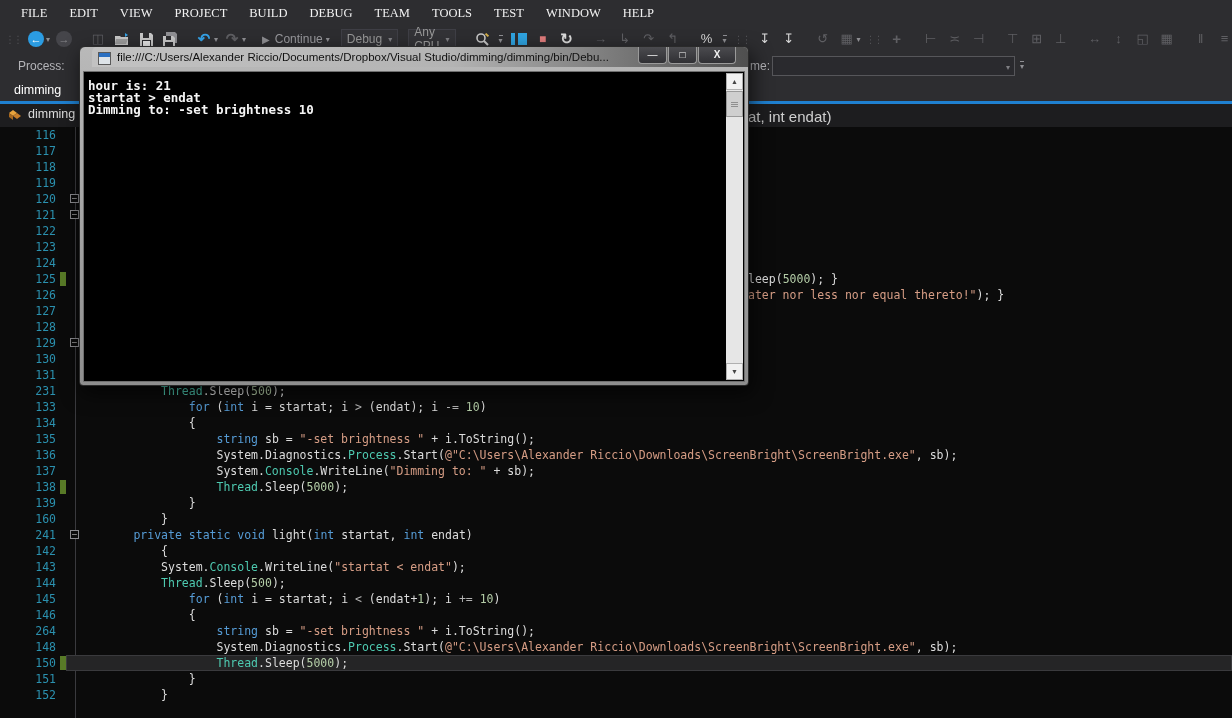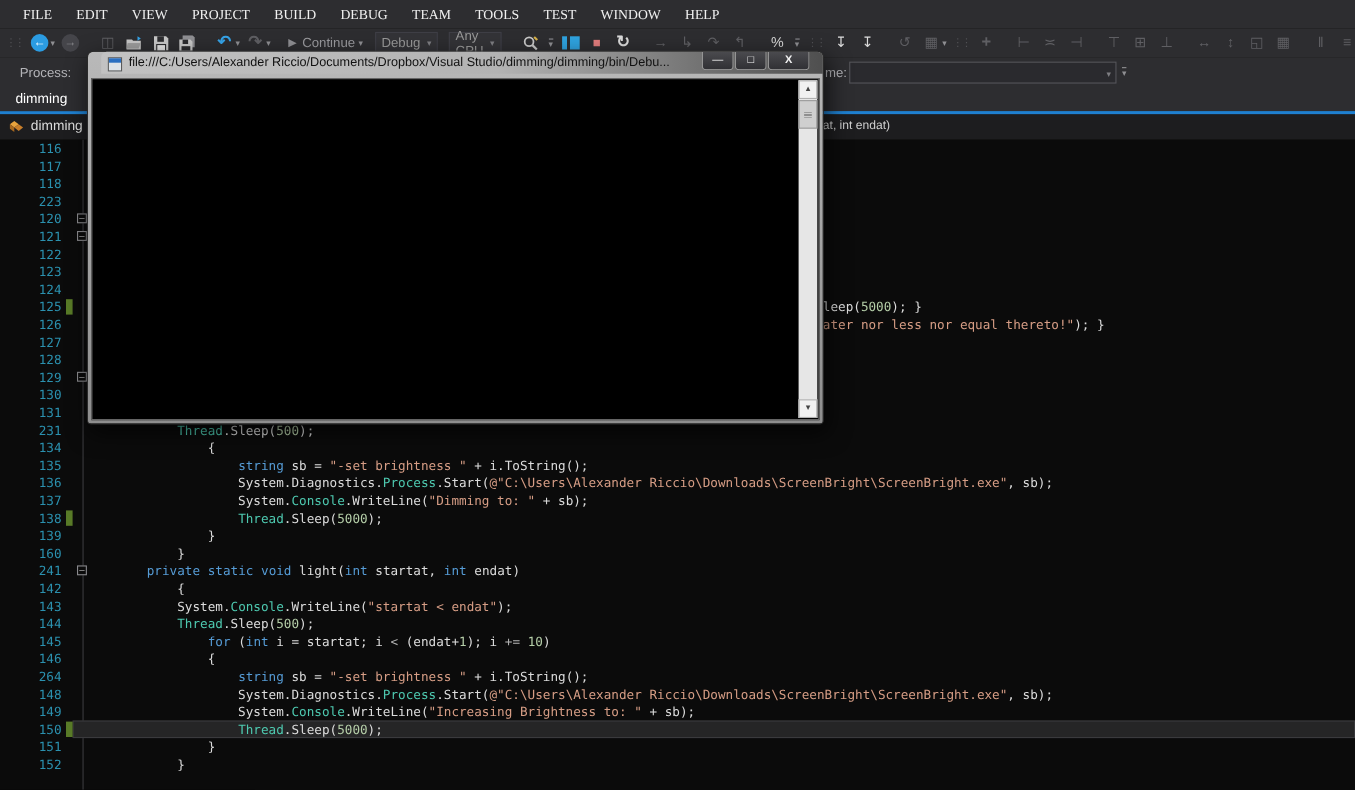--- a/index.html
+++ b/index.html
@@ -45,21 +45,21 @@
           border-top:1px solid #8F8F93;line-height:7px;padding-top:1px;}
 
   .tabstrip{position:absolute;left:0;top:80px;width:100%;height:21px;background:#2D2D30;
             border-bottom:3px solid #1F80D0;}
   .tab{position:absolute;left:0;top:0;height:21px;padding:0 14px;color:#FFF;font-size:12.5px;
        line-height:21px;background:#2D2D30;}
 
   .navbar{position:absolute;left:0;top:104px;width:100%;height:23px;background:#1D1D1F;}
   .nav-type{position:absolute;left:8px;top:3px;display:flex;align-items:center;gap:6px;
             color:#DCDCDC;font-size:12.5px;}
-  .nav-member{position:absolute;left:748px;top:4px;color:#CFCFCF;font-size:11px;}
+  .nav-member{position:absolute;left:748px;top:4px;color:#CFCFCF;font-size:15px;}
 
   
   .editor{position:absolute;left:0;top:127px;width:100%;bottom:0;background:#0B0B0B;}
   .guide{position:absolute;left:75px;top:0;bottom:0;width:1px;background:#3A3A3E;}
   .cl{position:relative;height:16px;font-family:"DejaVu Sans Mono",monospace;font-size:11.5px;line-height:16px;}
   .cl .hl{position:absolute;left:66px;right:0;top:0;bottom:0;background:#252526;border:1px solid #3A3A3D;box-sizing:border-box;}
   .ln{position:absolute;left:0;width:56px;text-align:right;color:#2B91AF;}
   .chg{position:absolute;left:60px;width:6px;top:1px;bottom:1px;}
   .chg.on{background:#587A27;}
   .obox{position:absolute;left:70px;top:3px;width:9px;height:9px;border:1px solid #8A8A8E;
@@ -242,21 +242,21 @@
         <span class="ln">117</span>
         <span class="chg"></span>
         <span class="code"></span>
       </div>
       <div class="cl">
         <span class="ln">118</span>
         <span class="chg"></span>
         <span class="code"></span>
       </div>
       <div class="cl">
-        <span class="ln">223</span>
+        <span class="ln">119</span>
         <span class="chg"></span>
         <span class="code"></span>
       </div>
       <div class="cl">
         <span class="ln">120</span>
         <span class="chg"></span>
         <span class="obox">–</span>
         <span class="code"></span>
       </div>
       <div class="cl">
@@ -315,20 +315,25 @@
         <span class="ln">131</span>
         <span class="chg"></span>
         <span class="code"></span>
       </div>
       <div class="cl">
         <span class="ln">231</span>
         <span class="chg"></span>
         <span class="code"><span class="pl">            </span><span class="ty">Thread</span><span class="pl">.Sleep(</span><span class="num">500</span><span class="pl">);</span></span>
       </div>
       <div class="cl">
+        <span class="ln">133</span>
+        <span class="chg"></span>
+        <span class="code"><span class="pl">                </span><span class="kw">for</span><span class="pl"> (</span><span class="kw">int</span><span class="pl"> i = startat; i </span><span class="op">&gt;</span><span class="pl"> (endat); i </span><span class="op">-=</span><span class="pl"> </span><span class="num">10</span><span class="pl">)</span></span>
+      </div>
+      <div class="cl">
         <span class="ln">134</span>
         <span class="chg"></span>
         <span class="code"><span class="pl">                {</span></span>
       </div>
       <div class="cl">
         <span class="ln">135</span>
         <span class="chg"></span>
         <span class="code"><span class="pl">                    </span><span class="kw">string</span><span class="pl"> sb = </span><span class="str">"-set brightness "</span><span class="pl"> + i.ToString();</span></span>
       </div>
       <div class="cl">
@@ -389,25 +394,20 @@
       </div>
       <div class="cl">
         <span class="ln">264</span>
         <span class="chg"></span>
         <span class="code"><span class="pl">                    </span><span class="kw">string</span><span class="pl"> sb = </span><span class="str">"-set brightness "</span><span class="pl"> + i.ToString();</span></span>
       </div>
       <div class="cl">
         <span class="ln">148</span>
         <span class="chg"></span>
         <span class="code"><span class="pl">                    System.Diagnostics.</span><span class="ty">Process</span><span class="pl">.Start(</span><span class="str">@"C:\Users\Alexander Riccio\Downloads\ScreenBright\ScreenBright.exe"</span><span class="pl">, sb);</span></span>
-      </div>
-      <div class="cl">
-        <span class="ln">149</span>
-        <span class="chg"></span>
-        <span class="code"><span class="pl">                    System.</span><span class="ty">Console</span><span class="pl">.WriteLine(</span><span class="str">"Increasing Brightness to: "</span><span class="pl"> + sb);</span></span>
       </div>
       <div class="cl cur">
         <div class="hl"></div>
         <span class="ln">150</span>
         <span class="chg on"></span>
         <span class="code"><span class="pl">                    </span><span class="ty">Thread</span><span class="pl">.Sleep(</span><span class="num">5000</span><span class="pl">);</span></span>
       </div>
       <div class="cl">
         <span class="ln">151</span>
         <span class="chg"></span>
@@ -425,19 +425,24 @@
   <div class="ctitle">
     <span class="cico"></span>
     <span class="ctext">file:///C:/Users/Alexander Riccio/Documents/Dropbox/Visual Studio/dimming/dimming/bin/Debu...</span>
     <span class="cbtns">
       <span class="cbtn min">—</span>
       <span class="cbtn max">□</span>
       <span class="cbtn close">X</span>
     </span>
   </div>
   <div class="cclient">
+    <div class="clines">
+        <div class="cline">hour is: 21</div>
+        <div class="cline">startat &gt; endat</div>
+        <div class="cline">Dimming to: -set brightness 10</div>
+      </div>
     <div class="csb">
       <div class="arr up">▲</div>
       <div class="thumb"></div>
       <div class="arr dn">▼</div>
     </div>
   </div>
 </div>
 
 </body></html>

